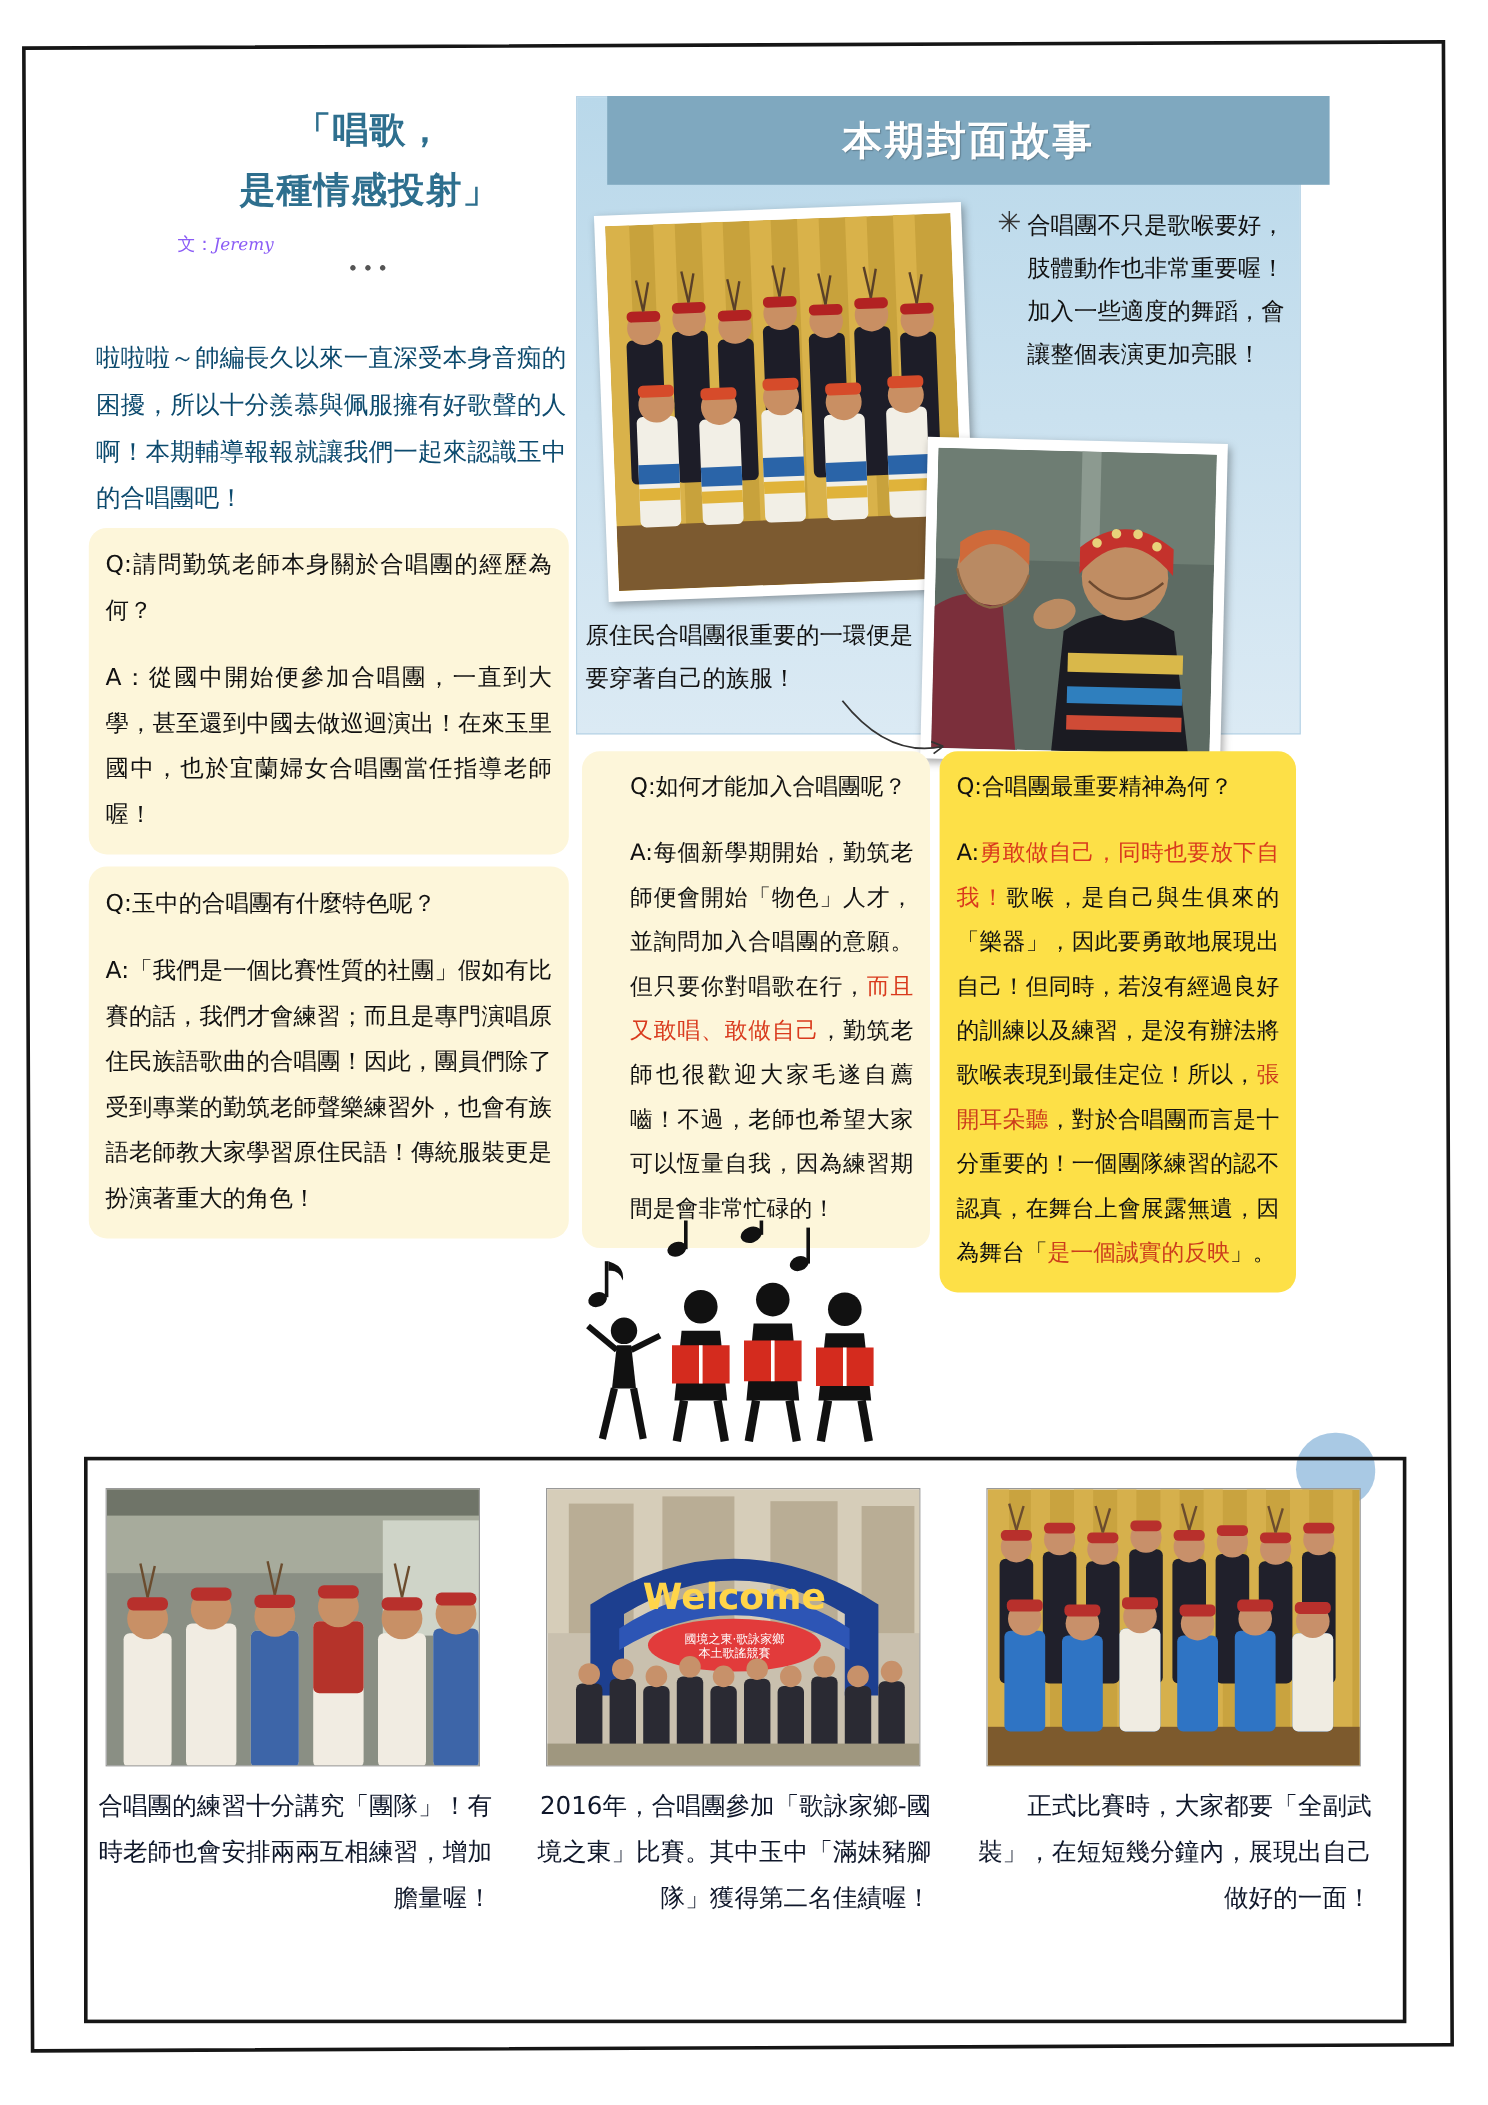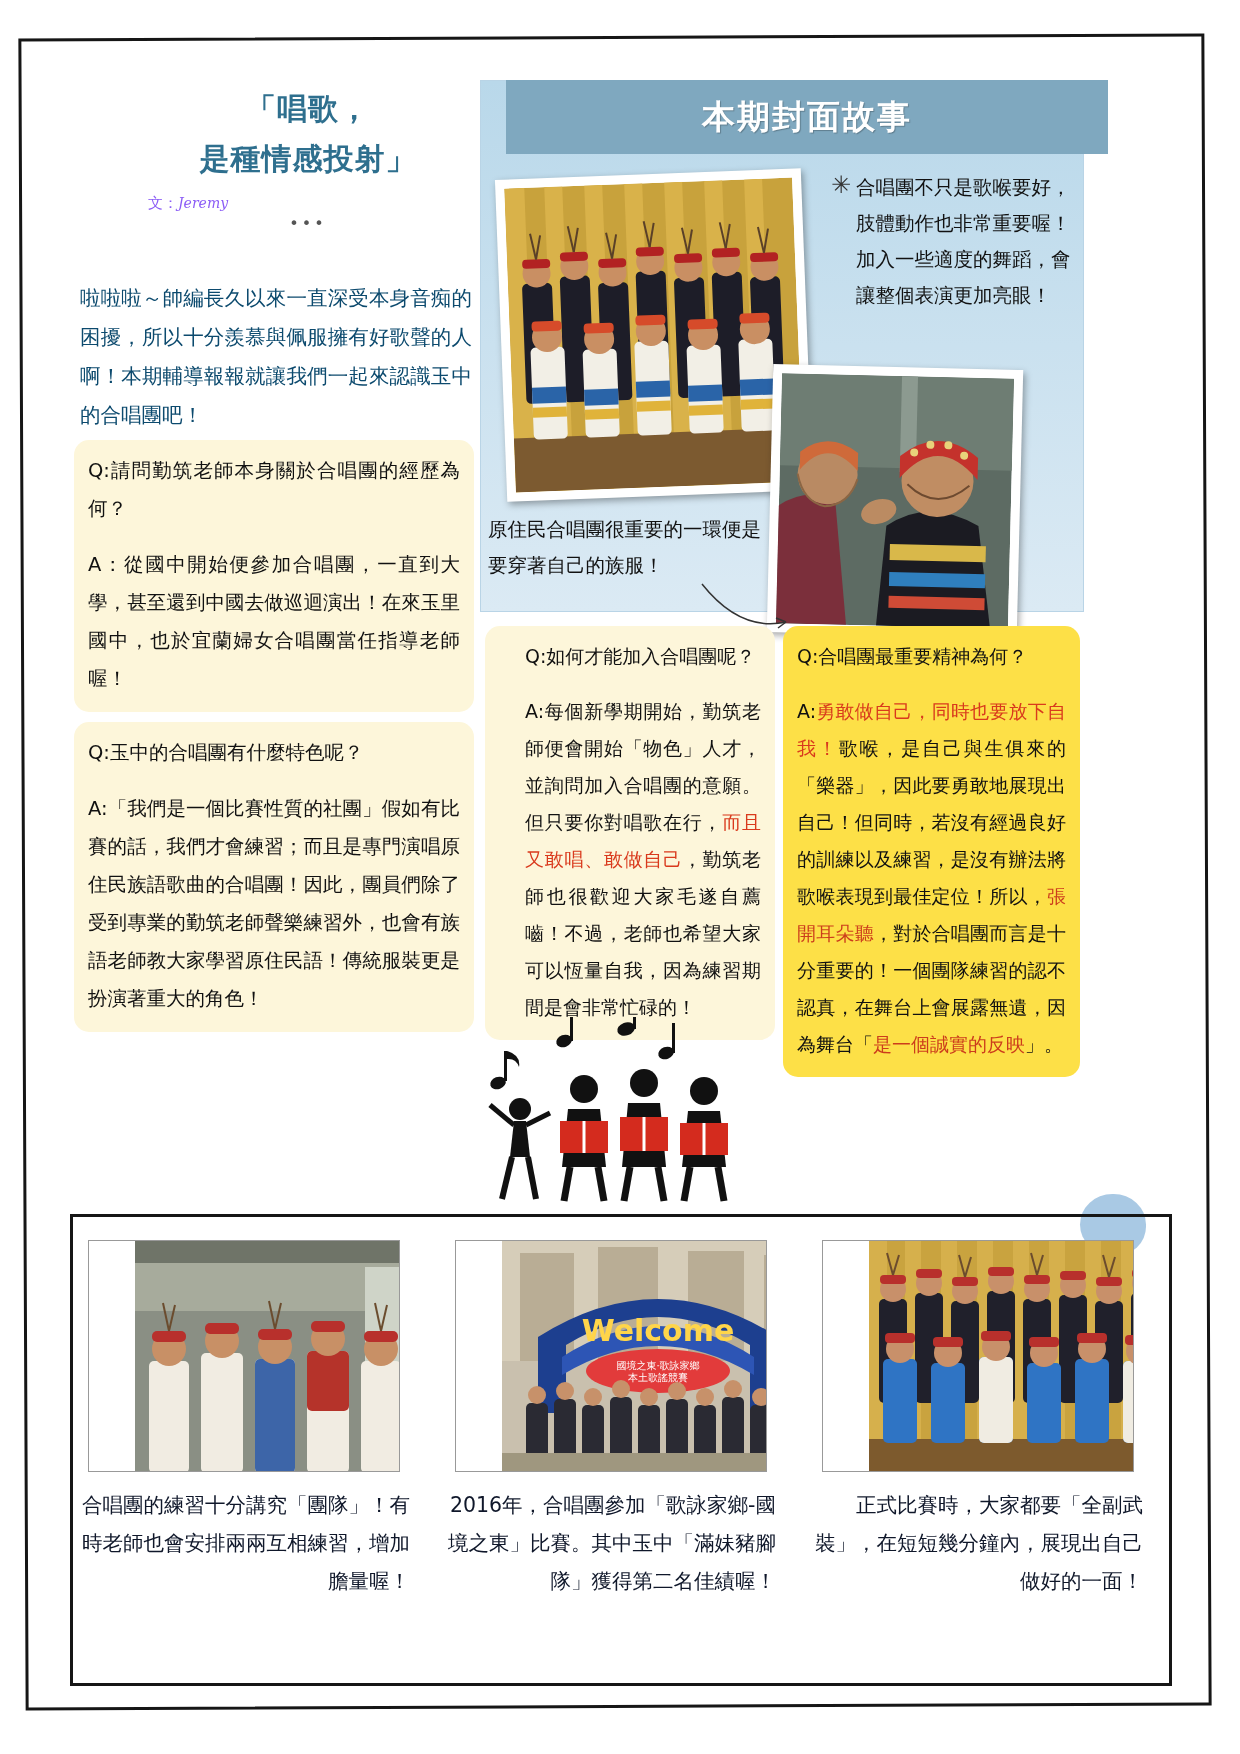--- a/index.html
+++ b/index.html
@@ -206,21 +206,20 @@
     background: #a9c9e4;
     border-radius: 50% 50% 48% 52%;
   }
   .bphoto {
     position: absolute;
     width: 312px;
     height: 232px;
     border: 1px solid #999;
     box-sizing: border-box;
     overflow: hidden;
-    padding-left: 46px;
   }
   .bp1 { left: 28px; top: 1178px; }
   .bp2 { left: 395px; top: 1178px; }
   .bp3 { left: 762px; top: 1178px; }
   .bcap {
     position: absolute;
     width: 330px;
     font-size: 20.5px;
     line-height: 38px;
     color: #0f172a;

